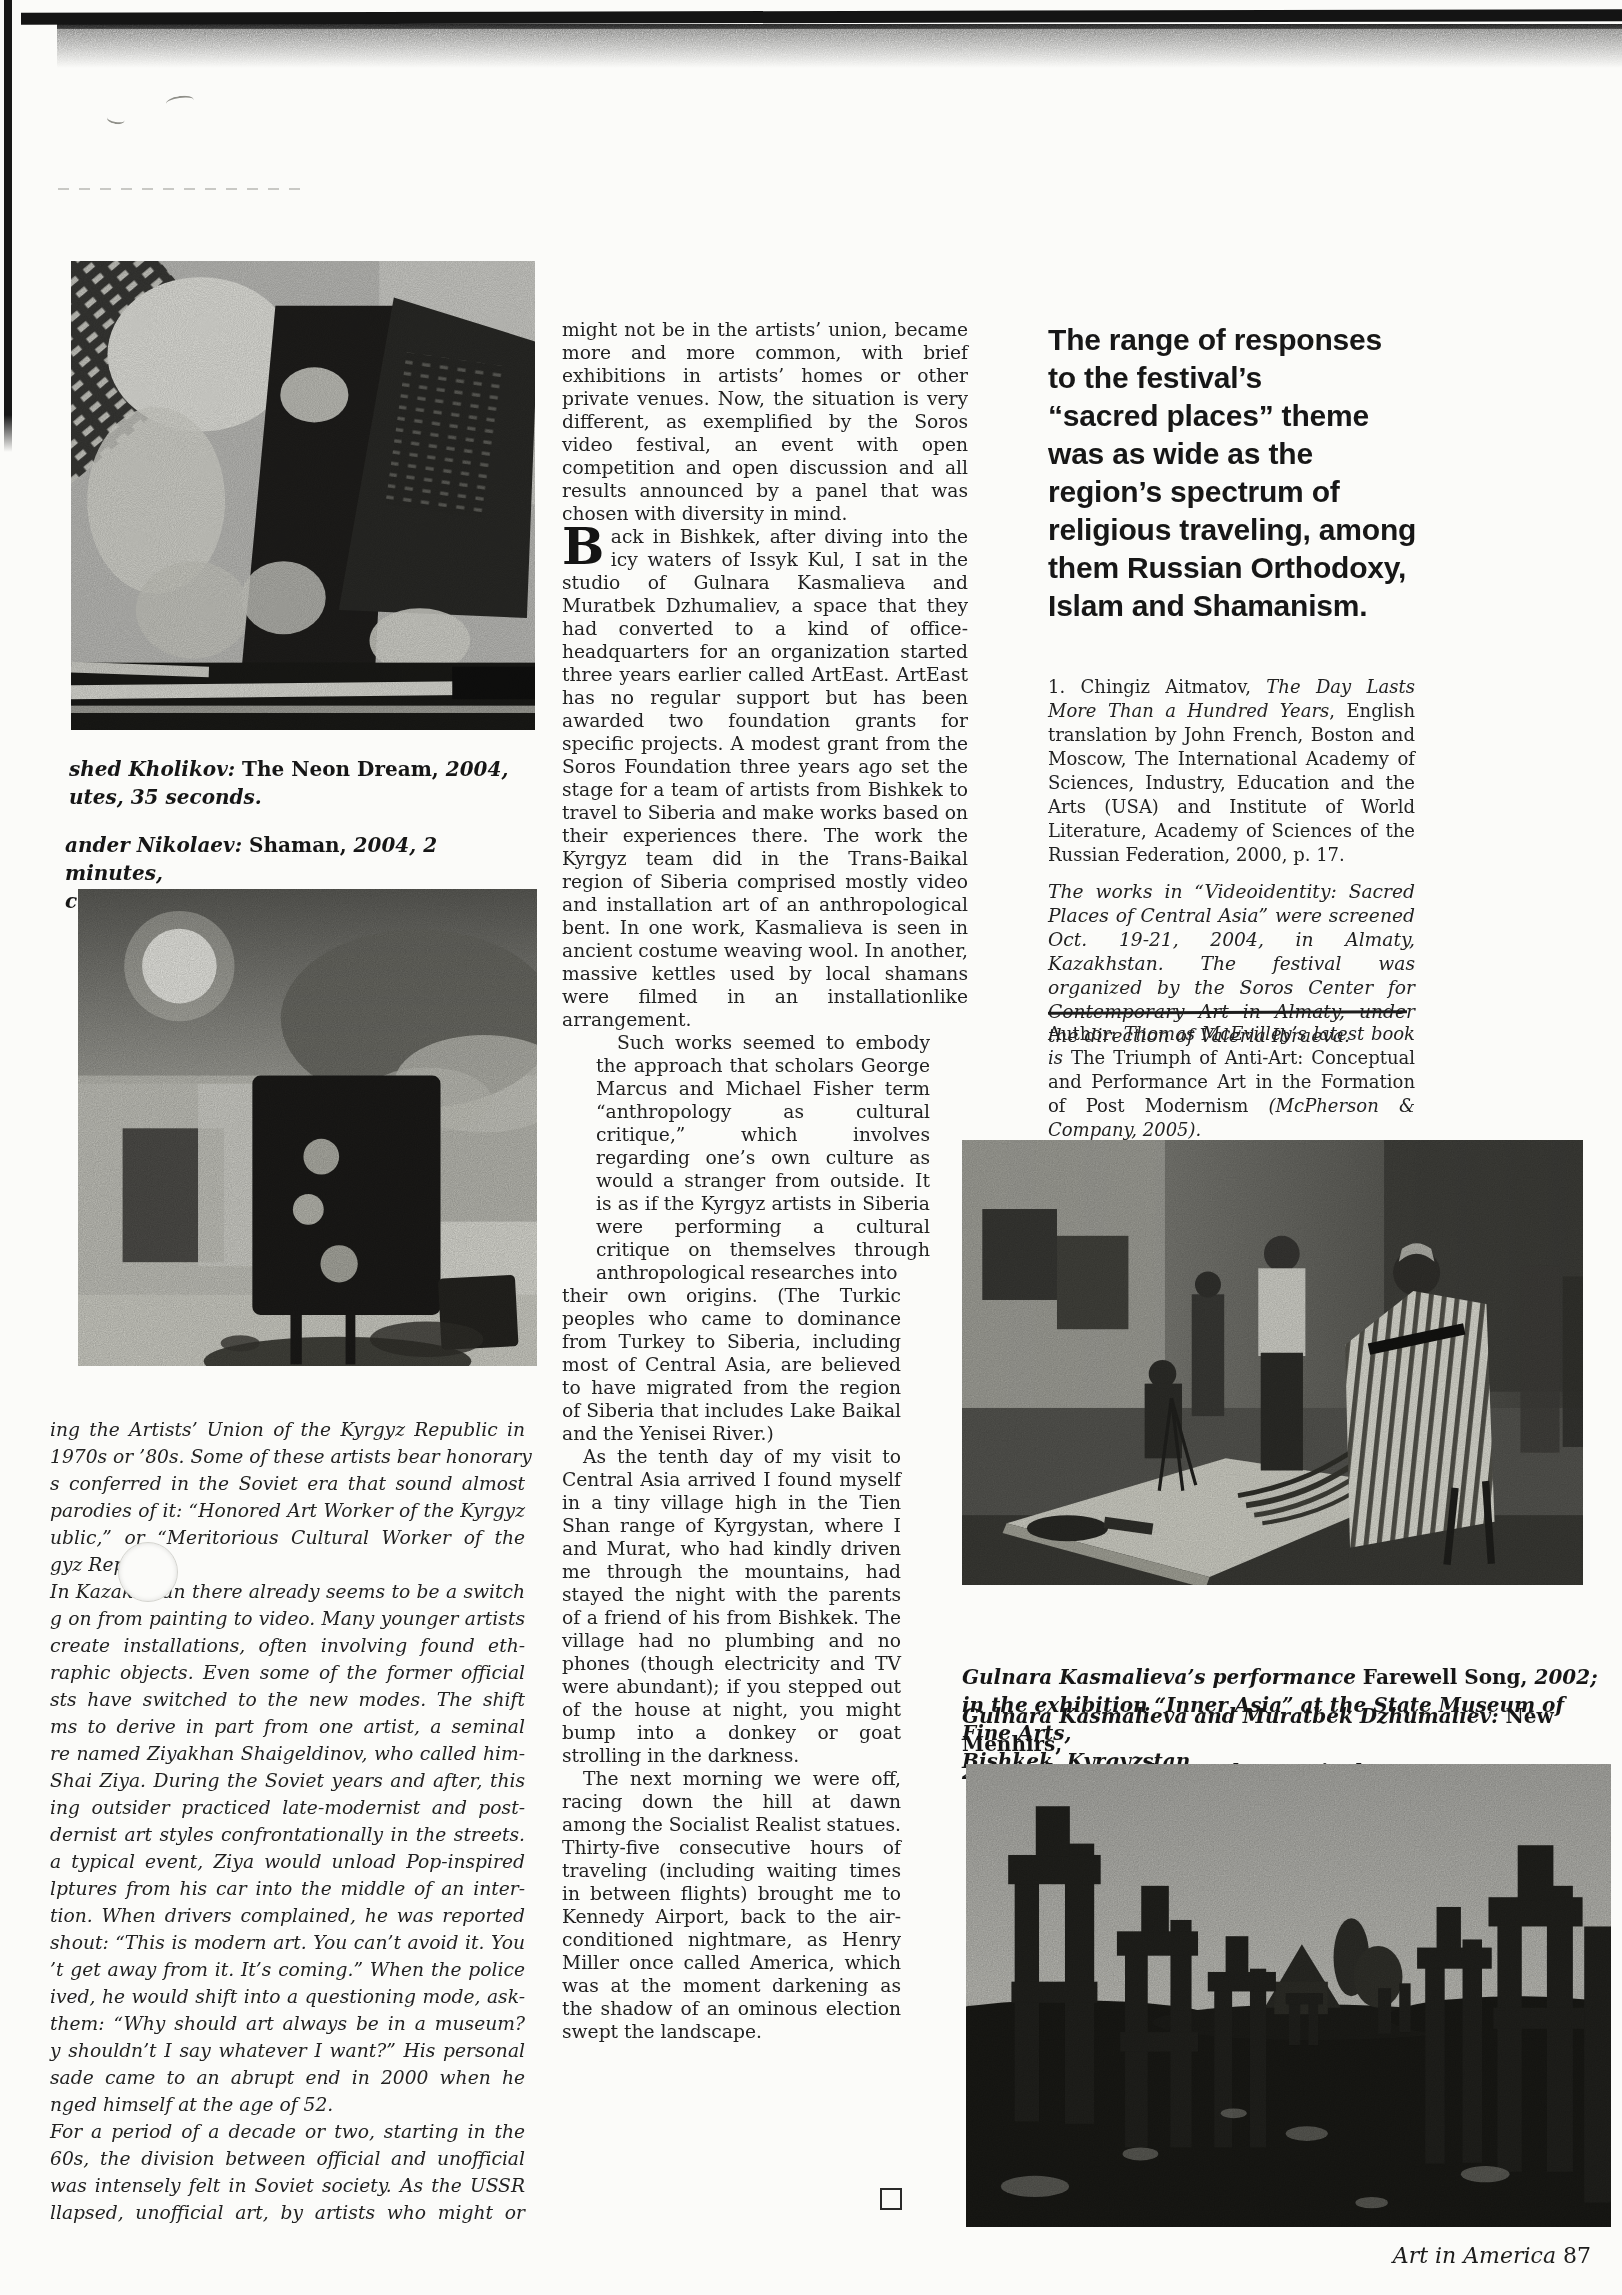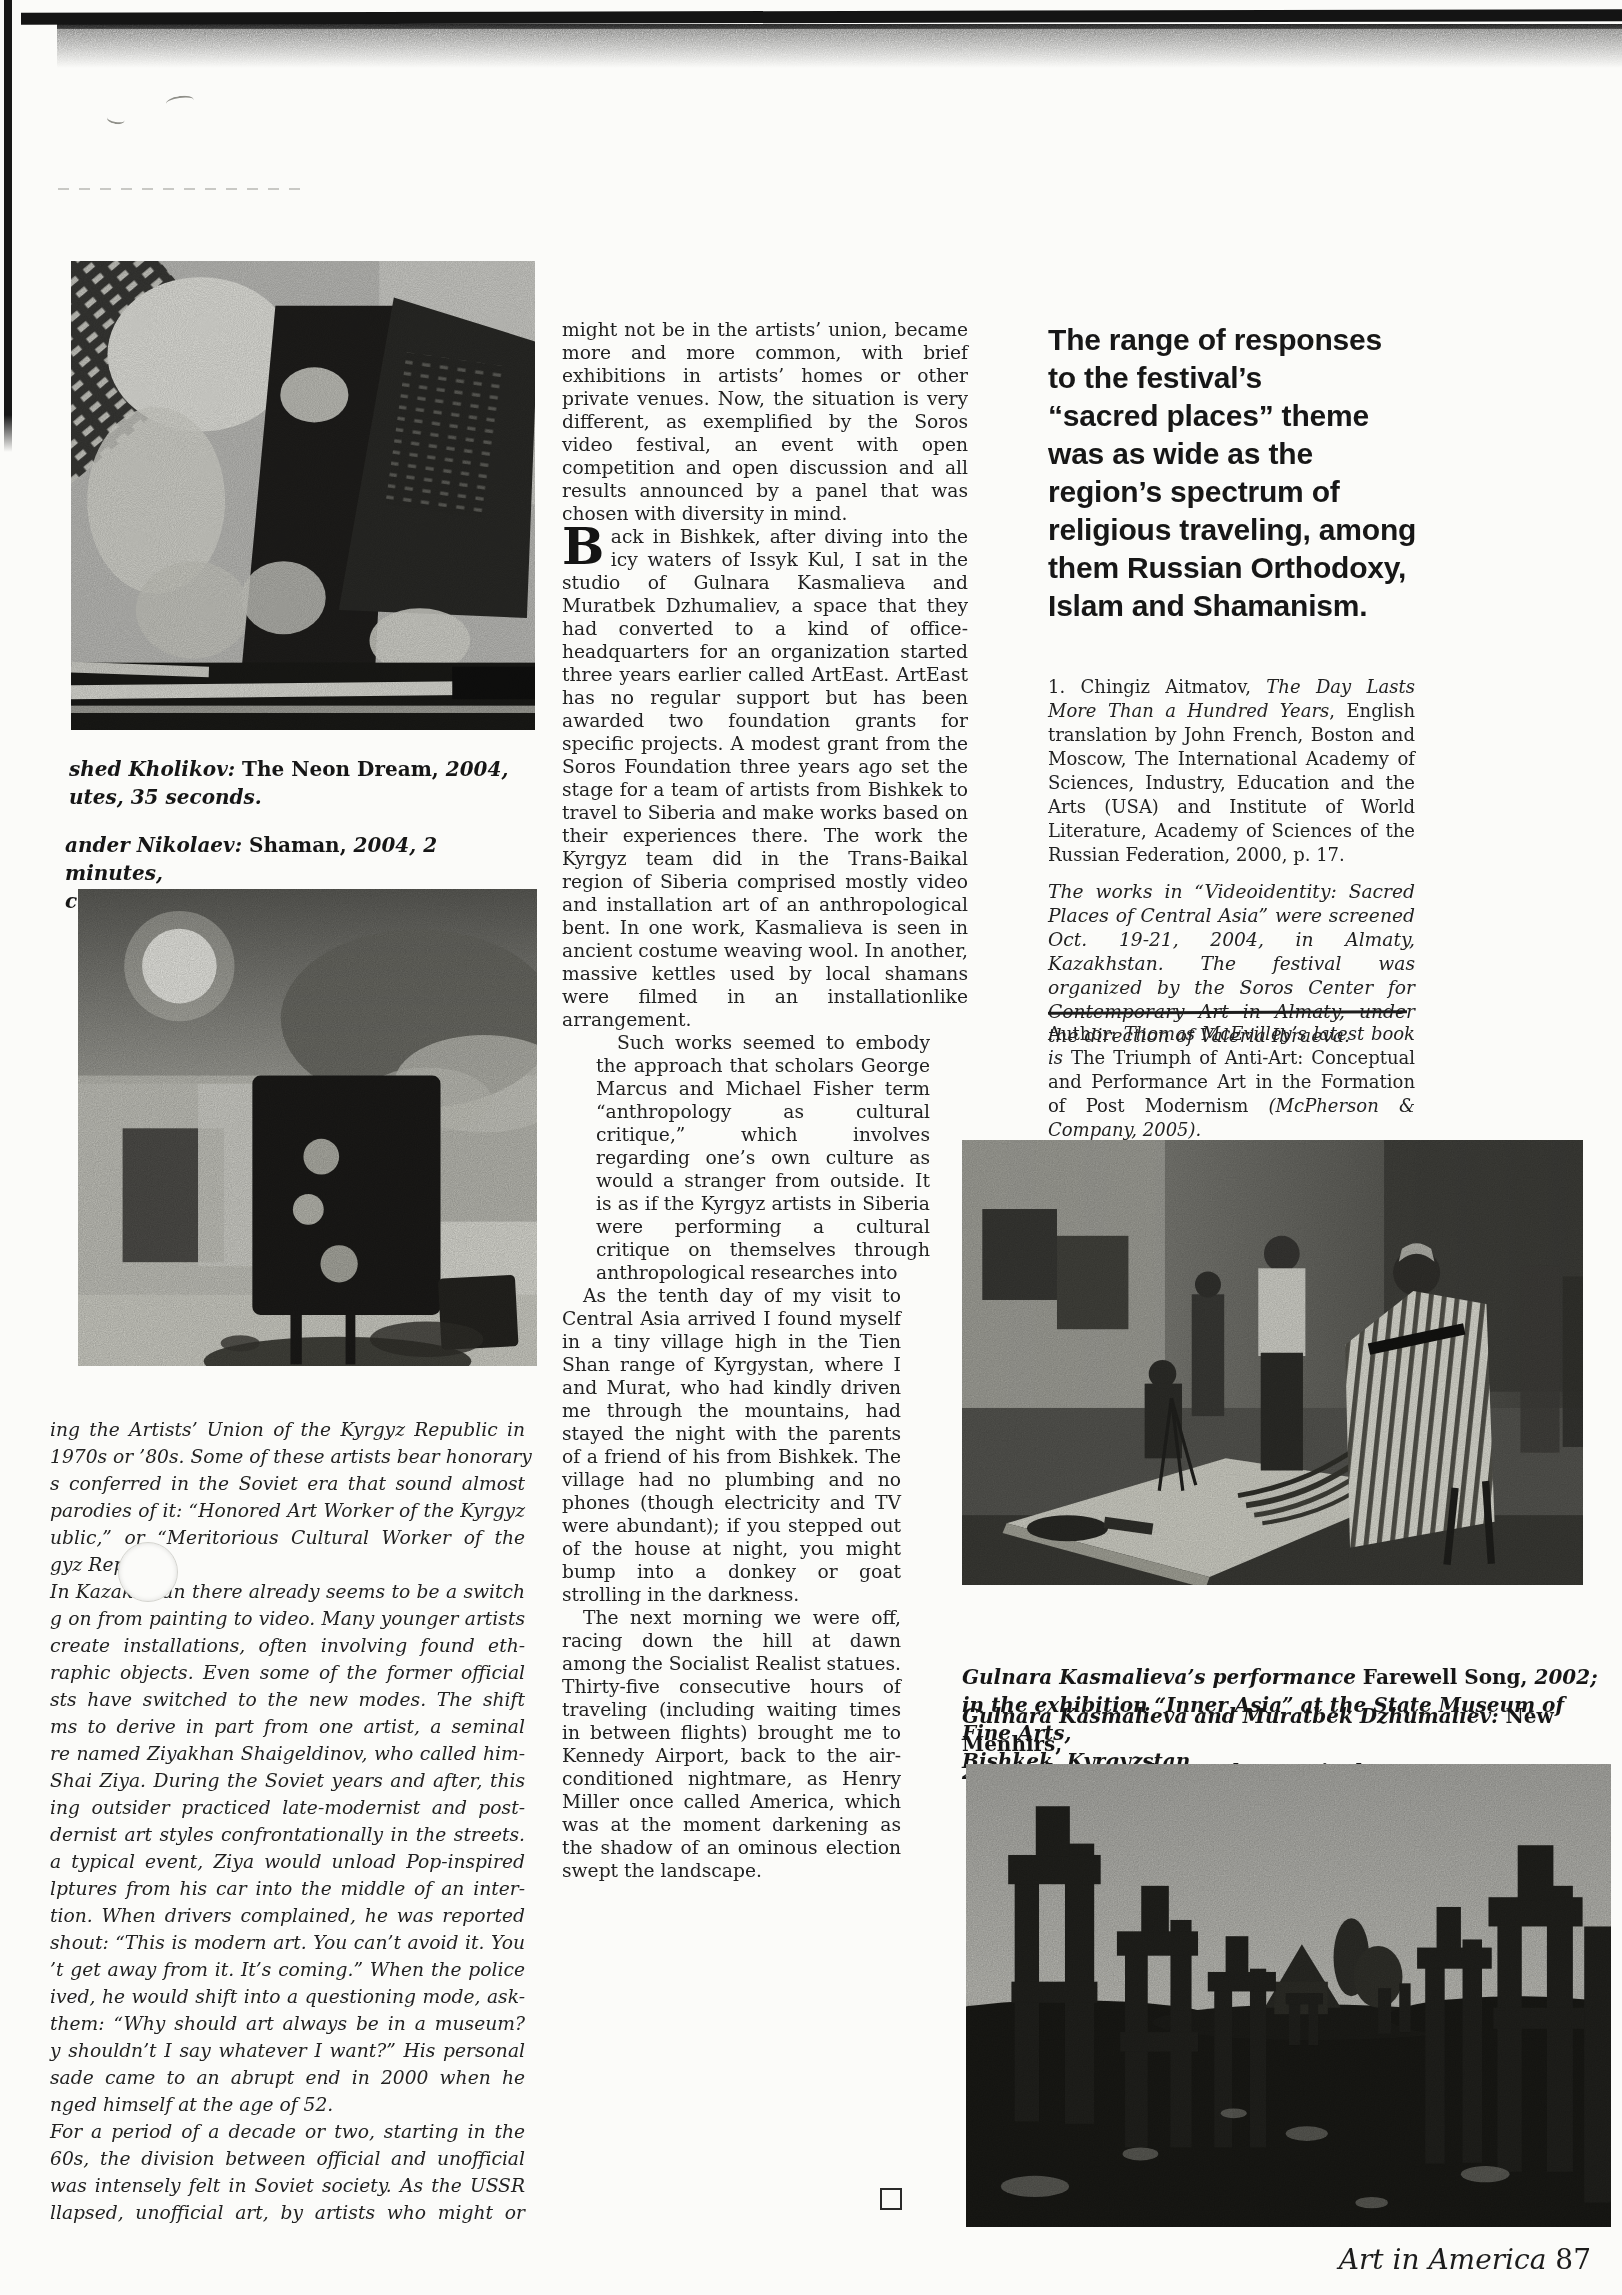--- a/index.html
+++ b/index.html
@@ -48,21 +48,21 @@
   .endbox{left:880px;top:2188px;width:18px;height:18px;border:2.4px solid #2a2a2a;background:#fbfbf9;}
   
   #pullquote{left:1048px;top:321px;width:560px;font-family:"Liberation Sans",sans-serif;
              font-weight:bold;font-size:30px;color:#171717;letter-spacing:-0.2px;}
   #pullquote .ln{height:38px;line-height:38px;white-space:nowrap;}
   #footnote{left:1048px;top:675px;width:367px;font-size:18px;line-height:24px;text-align:justify;color:#222;}
   #screening{left:1048px;top:880px;width:367px;font-size:18.7px;line-height:24px;
              font-style:italic;text-align:justify;color:#222;}
   #author-rule{left:1048px;top:1011px;width:359px;height:3.2px;background:#1c1c1c;transform:rotate(-0.2deg);}
   #author{left:1048px;top:1022px;width:367px;font-size:18px;line-height:24px;text-align:justify;color:#222;}
-  #footer{left:1177px;top:2243px;width:414px;text-align:right;font-size:28px;color:#1c1c1c;}
+  #footer{left:1177px;top:2243px;width:414px;text-align:right;font-size:22px;color:#1c1c1c;}
 </style>
 </head>
 <body>
 
 <div class="page">
 
   <div class="abs topbar"></div>
   <div class="abs noiseband">
     <svg width="1566" height="44" preserveAspectRatio="none" viewBox="0 0 1930 54">
       <defs>
@@ -201,20 +201,21 @@
       <div class="ln">was intensely felt in Soviet society. As the USSR</div>
       <div class="ln">llapsed, unofficial art, by artists who might or</div>
     </div>
   <div class="abs punch-hole"></div>
 
   <div class="abs" id="mid">
     <p>might not be in the artists’ union, became more and more common, with brief exhibitions in artists’ homes or other private venues. Now, the situation is very different, as exemplified by the Soros video festival, an event with open competition and open discussion and all results announced by a panel that was chosen with diversity in mind.</p>
     <p><span class="dropcap">B</span><span>ack in Bishkek, after diving into the icy waters of Issyk Kul, I sat in the studio of Gulnara Kasmalieva and Muratbek Dzhumaliev, a space that they had converted to a kind of office-headquarters for an organization started three years earlier called ArtEast. ArtEast has no regular support but has been awarded two foundation grants for specific projects. A modest grant from the Soros Foundation three years ago set the stage for a team of artists from Bishkek to travel to Siberia and make works based on their experiences there. The work the Kyrgyz team did in the Trans-Baikal region of Siberia comprised mostly video and installation art of an anthropological bent. In one work, Kasmalieva is seen in ancient costume weaving wool. In another, massive kettles used by local shamans were filmed in an installationlike arrangement.</span></p>
     <p class="block-indent">Such works seemed to embody the approach that scholars George Marcus and Michael Fisher term “anthropology as cultural critique,” which involves regarding one’s own culture as would a stranger from outside. It is as if the Kyrgyz artists in Siberia were performing a cultural critique on themselves through anthropological researches into</p>
     <div class="narrow">
+      <p>their own origins. (The Turkic peoples who came to dominance from Turkey to Siberia, including most of Central Asia, are believed to have migrated from the region of Siberia that includes Lake Baikal and the Yenisei River.)</p>
       <p class="ind">As the tenth day of my visit to Central Asia arrived I found myself in a tiny village high in the Tien Shan range of Kyrgystan, where I and Murat, who had kindly driven me through the mountains, had stayed the night with the parents of a friend of his from Bishkek. The village had no plumbing and no phones (though electricity and TV were abundant); if you stepped out of the house at night, you might bump into a donkey or goat strolling in the darkness.</p>
       <p class="ind">The next morning we were off, racing down the hill at dawn among the Socialist Realist statues. Thirty-five consecutive hours of traveling (including waiting times in between flights) brought me to Kennedy Airport, back to the air-conditioned nightmare, as Henry Miller once called America, which was at the moment darkening as the shadow of an ominous election swept the landscape.</p>
     </div>
   </div>
   <div class="abs endbox"></div>
 
   <div class="abs" id="pullquote">
       <div class="ln">The range of responses</div>
       <div class="ln">to the festival’s</div>
       <div class="ln">“sacred places” theme</div>

